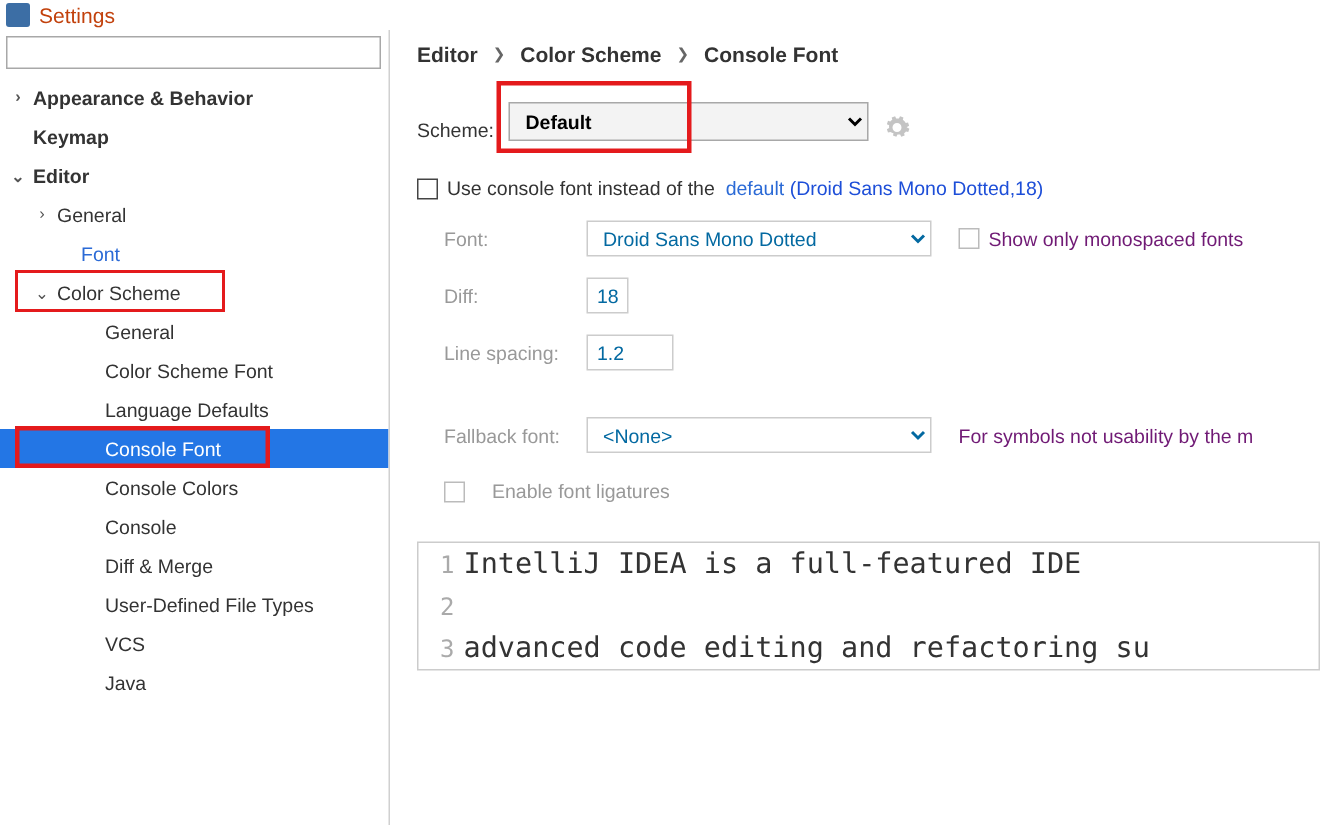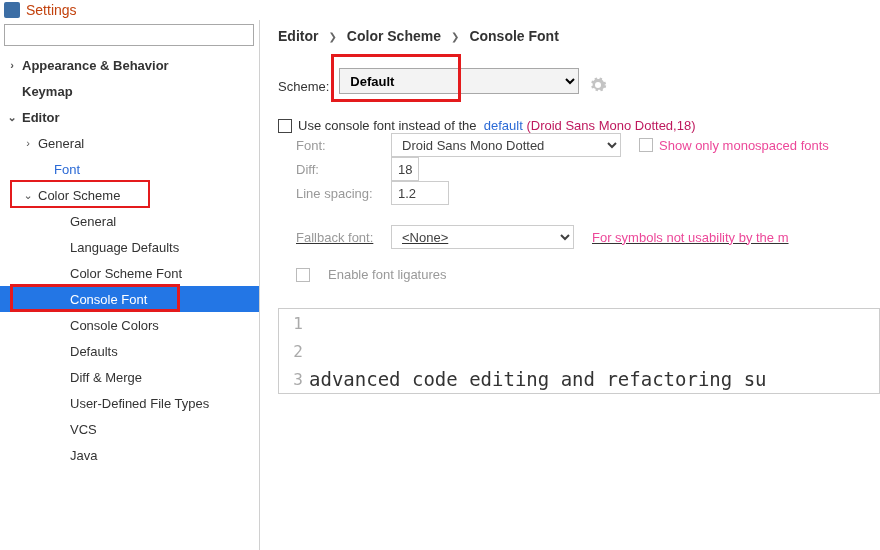--- a/index.html
+++ b/index.html
@@ -36,26 +36,26 @@
 .scheme-row .select-wrap { position:relative; }
 .scheme-row select { width: 240px; height:26px; border:1px solid #a8a8a8; background:#f3f3f3; font-size:13px; padding-left:6px; font-weight:700;}
 .scheme-red-box { position:absolute; left:-8px; top:-14px; width:130px; height:48px; border:3px solid #e41a1c; pointer-events:none; }
 .gear { width:18px; height:18px; color:#555; }
 
 .checkbox-row { display:flex; align-items:center; margin-top:24px; gap:6px; }
 .checkbox { width:14px; height:14px; border:1.5px solid #444; }
 .checkbox.disabled { border-color:#bbb; }
 .desc { font-size:13px; }
 .desc .blue { color:#2b6ad6; }
-.desc .grey { color:#be185d; }
-
-.form-row { display:flex; align-items:center; }
+.desc .grey { color:#1d4ed8; }
+
+.form-row { display:flex; align-items:center; margin-top:14px; }
 .form-row .lbl { width:95px; color:#999; font-size:13px; }
-.dim-input { height:24px; border:1px solid #ccc; background:#fff; color:#404040; font-size:13px; padding:0 6px; }
-.form-row .after { margin-left:18px; color:#ec4899; display:flex; align-items:center; gap:6px; }
+.dim-input { height:24px; border:1px solid #ccc; background:#fff; color:#0369a1; font-size:13px; padding:0 6px; }
+.form-row .after { margin-left:18px; color:#701a75; display:flex; align-items:center; gap:6px; }
 
 .preview { margin-top:26px; border:1px solid #ccc; background:#fff; font-family:"Consolas","Droid Sans Mono",monospace; font-size:19px; }
 .preview-row { display:flex; align-items:center; height:28px; }
 .preview-row .gutter { width:30px; text-align:right; color:#aaa; padding-right:6px; font-size:16px;}
 .preview-row .code { white-space:nowrap; }
 
 svg { display:block; }
 </style>
 </head>
 <body>
@@ -103,40 +103,40 @@
             <span>Color Scheme</span>
           </div>
           <div class="red-box" style="position: absolute; left: 10px; top: -2px; height: 28px; width: 140px;"></div>
         </div>
         <div class="tree-row indent-3">
           <span class="chev invis">›</span>
           <span>General</span>
         </div>
         <div class="tree-row indent-3">
           <span class="chev invis">›</span>
+          <span>Color Scheme Font</span>
+        </div>
+        <div class="tree-row indent-3">
+          <span class="chev invis">›</span>
           <span>Language Defaults</span>
-        </div>
-        <div class="tree-row indent-3">
-          <span class="chev invis">›</span>
-          <span>Color Scheme Font</span>
         </div>
         <div style="position: relative;">
           <div class="tree-row selected indent-3">
             <span class="chev invis">›</span>
             <span>Console Font</span>
           </div>
           <div class="red-box" style="position: absolute; left: 10px; top: -2px; height: 28px; width: 170px; border-width: 3px;"></div>
         </div>
         <div class="tree-row indent-3">
           <span class="chev invis">›</span>
           <span>Console Colors</span>
         </div>
         <div class="tree-row indent-3">
           <span class="chev invis">›</span>
-          <span>Defaults</span>
+          <span>Console</span>
         </div>
         <div class="tree-row indent-3">
           <span class="chev invis">›</span>
           <span>Diff &amp; Merge</span>
         </div>
         <div class="tree-row indent-3">
           <span class="chev invis">›</span>
           <span>User-Defined File Types</span>
         </div>
         <div class="tree-row indent-3">
@@ -192,36 +192,37 @@
         </span>
       </div>
       <div class="form-row">
         <span class="lbl">Diff:</span>
         <input class="dim-input" style="width: 28px;" value="18">
       </div>
       <div class="form-row">
         <span class="lbl">Line spacing:</span>
         <input class="dim-input" style="width: 58px;" value="1.2">
       </div>
-      <div class="form-row" style="margin-top:20px;text-decoration:underline;">
+      <div class="form-row" style="margin-top:31px;">
         <span class="lbl">Fallback font:</span>
-        <select class="dim-input" style="width:183px;"><option>&lt;None&gt;</option></select>
+        <select class="dim-input" style="width:230px;"><option>&lt;None&gt;</option></select>
         <span class="after">
             <span>For symbols not usability by the m</span>
           </span>
       </div>
       <div class="form-row" style="margin-top:18px; gap:18px;">
         <div class="checkbox disabled"></div>
         <span style="color:#999;">Enable font ligatures</span>
       </div>
     </div>
 
     <div class="preview" id="preview">
         <div class="preview-row">
           <div class="gutter">1</div>
+          <div class="code">IntelliJ IDEA is a full-featured IDE</div>
         </div>
         <div class="preview-row">
           <div class="gutter">2</div>
         </div>
         <div class="preview-row">
           <div class="gutter">3</div>
           <div class="code">advanced code editing and refactoring su</div>
         </div>
       </div>
   </div>

